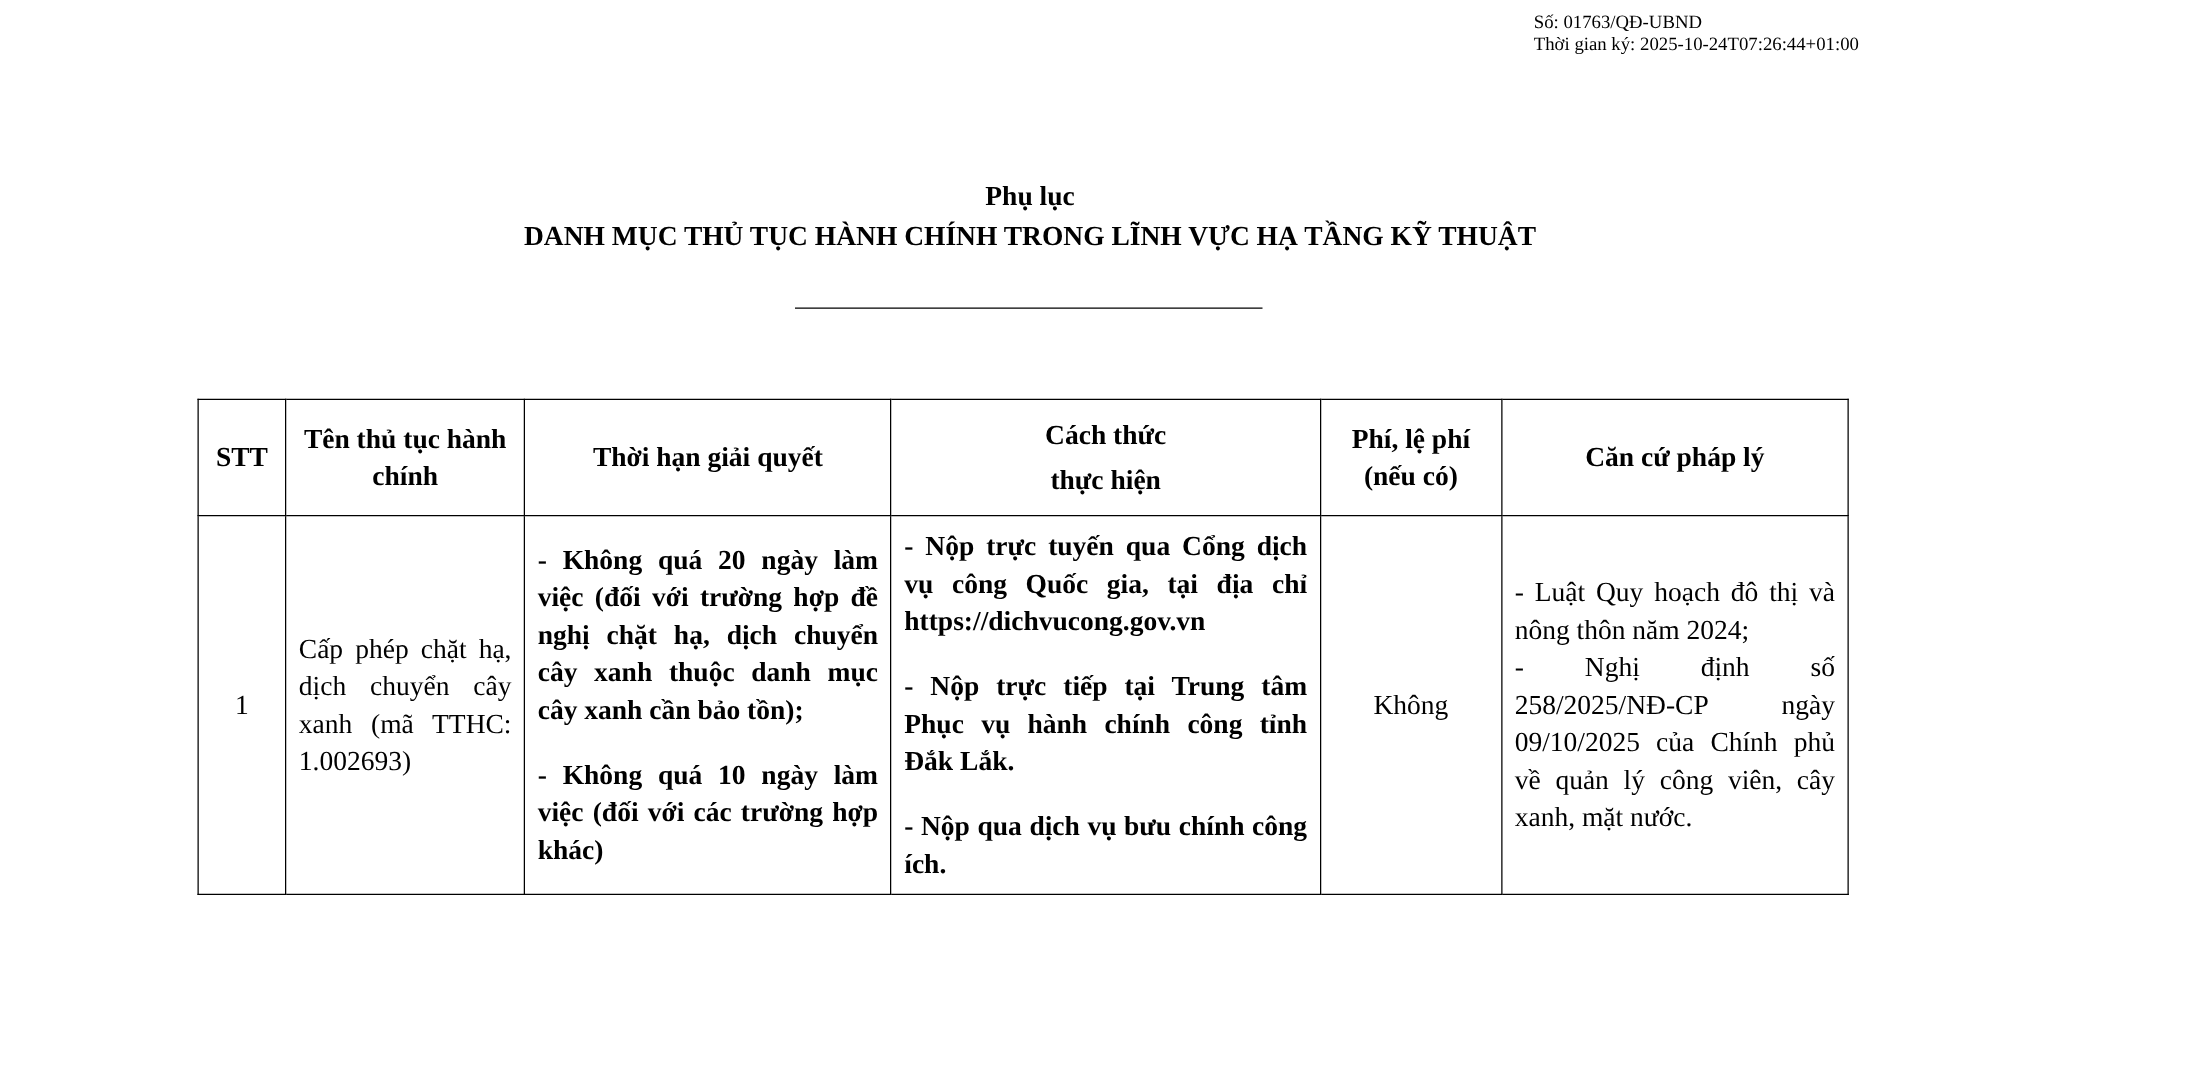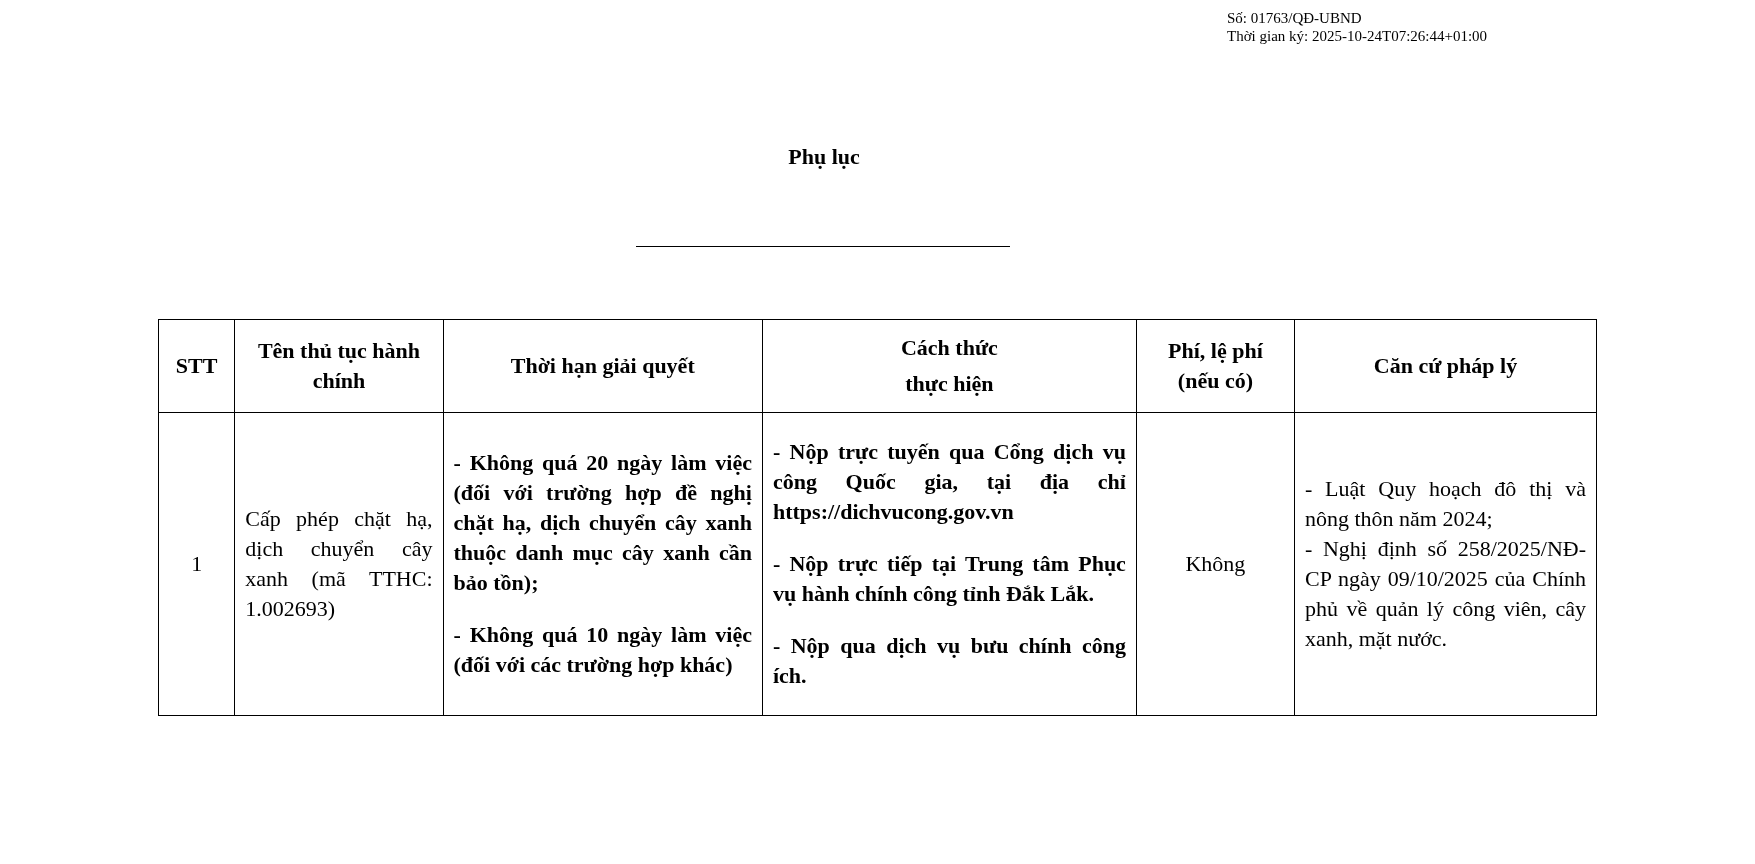--- a/index.html
+++ b/index.html
@@ -7,21 +7,21 @@
     width: 1755px; height: 864px; background: #ffffff; position: relative; overflow: hidden;
     font-family: "Liberation Serif", "DejaVu Serif", serif; color: #000;
   }
   .sig { position: absolute; left: 1227px; top: 9px; font-size: 15px; line-height: 18px; }
   .heading { position: absolute; left: 0; width: 1648px; top: 113px; text-align: center; margin-top: 28px; }
   .heading .l1 { font-weight: bold; font-size: 22px; line-height: 32px; }
   .heading .l2 { font-weight: bold; font-size: 22px; line-height: 32px; }
   .heading .l4 { font-style: italic; font-size: 22px; line-height: 32px; white-space: pre; }
   .rule { position: absolute; left: 636px; top: 246px; width: 374px; height: 0; border-top: 1.3px solid #000; }
   table.proc {
-    position: absolute; left: 158px; top: 319px; width: 1439px;
+    position: absolute; left: 158px; top: 319px; width: 1321px;
     border-collapse: collapse; font-size: 22px; line-height: 30px;
   }
   table.proc th, table.proc td { border: 1.3px solid #000; padding: 0 10px; vertical-align: middle; }
   table.proc th { font-weight: bold; text-align: center; height: 92px; }
   table.proc td { height: 302px; }
   .c-stt { width: 49px; text-align: center; }
   .c-name { width: 170px; }
   .c-time { width: 272px; }
   .c-method { width: 322px; }
   .c-fee { width: 124px; text-align: center; }
@@ -33,20 +33,21 @@
 </head>
 <body>
 
 <div class="sig">
   <div>Số: 01763/QĐ-UBND</div>
   <div>Thời gian ký: 2025-10-24T07:26:44+01:00</div>
 </div>
 
 <div class="heading">
   <div class="l1">Phụ lục</div>
+  <div class="l2">DANH MỤC THỦ TỤC HÀNH CHÍNH TRONG LĨNH VỰC HẠ TẦNG KỸ THUẬT</div>
 </div>
 <div class="rule"></div>
 
 <table class="proc">
   <thead>
     <tr>
       <th class="c-stt">STT</th>
       <th class="c-name">Tên thủ tục hành chính</th>
       <th class="c-time">Thời hạn giải quyết</th>
       <th class="c-method">

